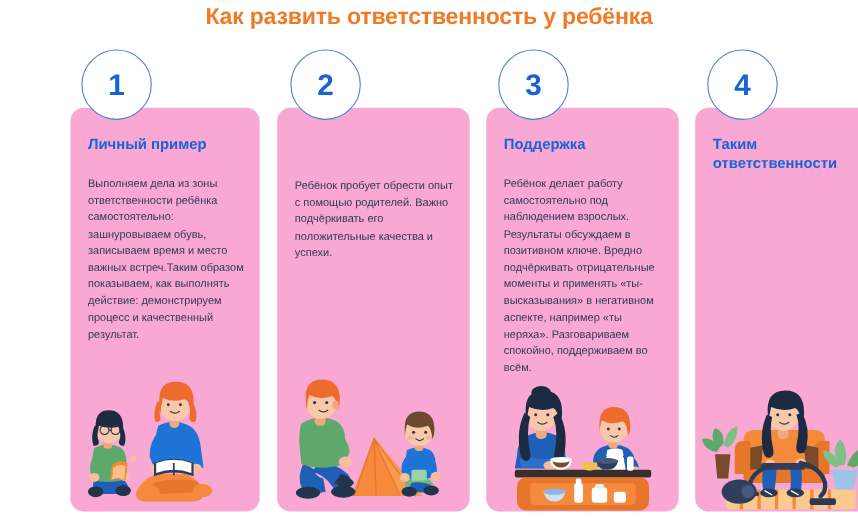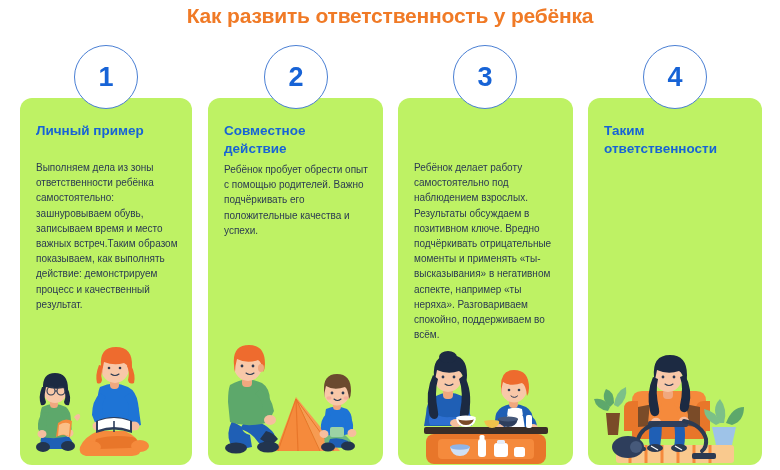--- a/index.html
+++ b/index.html
@@ -18,23 +18,24 @@
     font-size:21px; font-weight:bold;
     color:#F07A26;
     letter-spacing:-0.2px;
     white-space:nowrap;
   }
 
   
   .card {
     position:absolute;
     top:98px; height:367px;
-    background:#bef264;
+    background:#f9a8d4;
     border-radius:12px;
     overflow:hidden;
+    margin-left:44px;
   }
   .card.c0 { left:20px;  width:172px; }
   .card.c1 { left:208px; width:175px; }
   .card.c2 { left:398px; width:175px; }
   .card.c3 { left:588px; width:174px; }
 
   .card-heading {
     position:absolute; left:16px; right:14px; top:24px;
     font-size:13.5px; font-weight:bold; line-height:1.35;
     color:#1763D6;
@@ -138,21 +139,20 @@
 
         <path d="M38 88 q7 -6 14 -2 l-2 16 q-7 -4 -14 0z" fill="#F58A3C"></path>
         <path d="M39 90 q6 -4 11 -1 l-1 12 q-6 -3 -11 0z" fill="#FBBF86"></path>
 
         <path d="M54 82 q4 -5 6 -2 q1 3 -3 6z" fill="#F6BE9E"></path>
       </svg>
     </div>
   </div>
 
   <div class="card c1">
-    <div class="card-heading">Совместное действие</div>
     <div class="card-body">Ребёнок пробует обрести опыт с помощью родителей. Важно подчёркивать его положительные качества и успехи.</div>
     <div class="illus">
       <svg viewBox="0 0 175 130" preserveAspectRatio="xMidYMax meet">
 
         <path d="M92 116 L68 116 L88 62 L112 116 z" fill="#F58A3C"></path>
         <path d="M88 62 L112 116 L132 116 z" fill="#F79B52"></path>
         <path d="M88 64 L90 116" stroke="#E8762A" stroke-width="1.2"></path>
         <path d="M88 64 L70 116" stroke="#E8762A" stroke-width="1"></path>
         <path d="M88 64 L112 116" stroke="#E8762A" stroke-width="1"></path>
         <path d="M88 64 L126 116" stroke="#E8762A" stroke-width="1"></path>
@@ -203,20 +203,21 @@
         <circle cx="124" cy="58" r="1.4" fill="#2B3A52"></circle>
         <circle cx="135" cy="58" r="1.4" fill="#2B3A52"></circle>
         <ellipse cx="121" cy="63" rx="2.6" ry="1.8" fill="#F6A99A" opacity="0.8"></ellipse>
         <ellipse cx="138" cy="63" rx="2.6" ry="1.8" fill="#F6A99A" opacity="0.8"></ellipse>
         <path d="M126 64 q3.5 3 7 0" stroke="#2B3A52" stroke-width="1.1" fill="none" stroke-linecap="round"></path>
       </svg>
     </div>
   </div>
 
   <div class="card c2">
+    <div class="card-heading">Поддержка</div>
     <div class="card-body">Ребёнок делает работу самостоятельно под наблюдением взрослых. Результаты обсуждаем в позитивном ключе. Вредно подчёркивать отрицательные моменты и применять «ты-высказывания» в негативном аспекте, например «ты неряха». Разговариваем спокойно, поддерживаем во всём.</div>
     <div class="illus">
       <svg viewBox="0 0 175 130" preserveAspectRatio="xMidYMax meet">
 
         <path d="M36 62 q14 -8 28 -1 q8 5 8 18 l2 12 l-48 0 l2 -12 q0 -12 8 -17z" fill="#1F5FB5"></path>
 
         <path d="M34 76 q-5 8 -2 14 l40 0 q3 -7 -2 -14 q-6 7 -18 6 q-12 1 -18 -6z" fill="#2D6FD0"></path>
         <ellipse cx="58" cy="88" rx="6" ry="4" fill="#F6BE9E"></ellipse>
 
         <rect x="45" y="54" width="10" height="10" rx="4" fill="#F0A87F"></rect>

